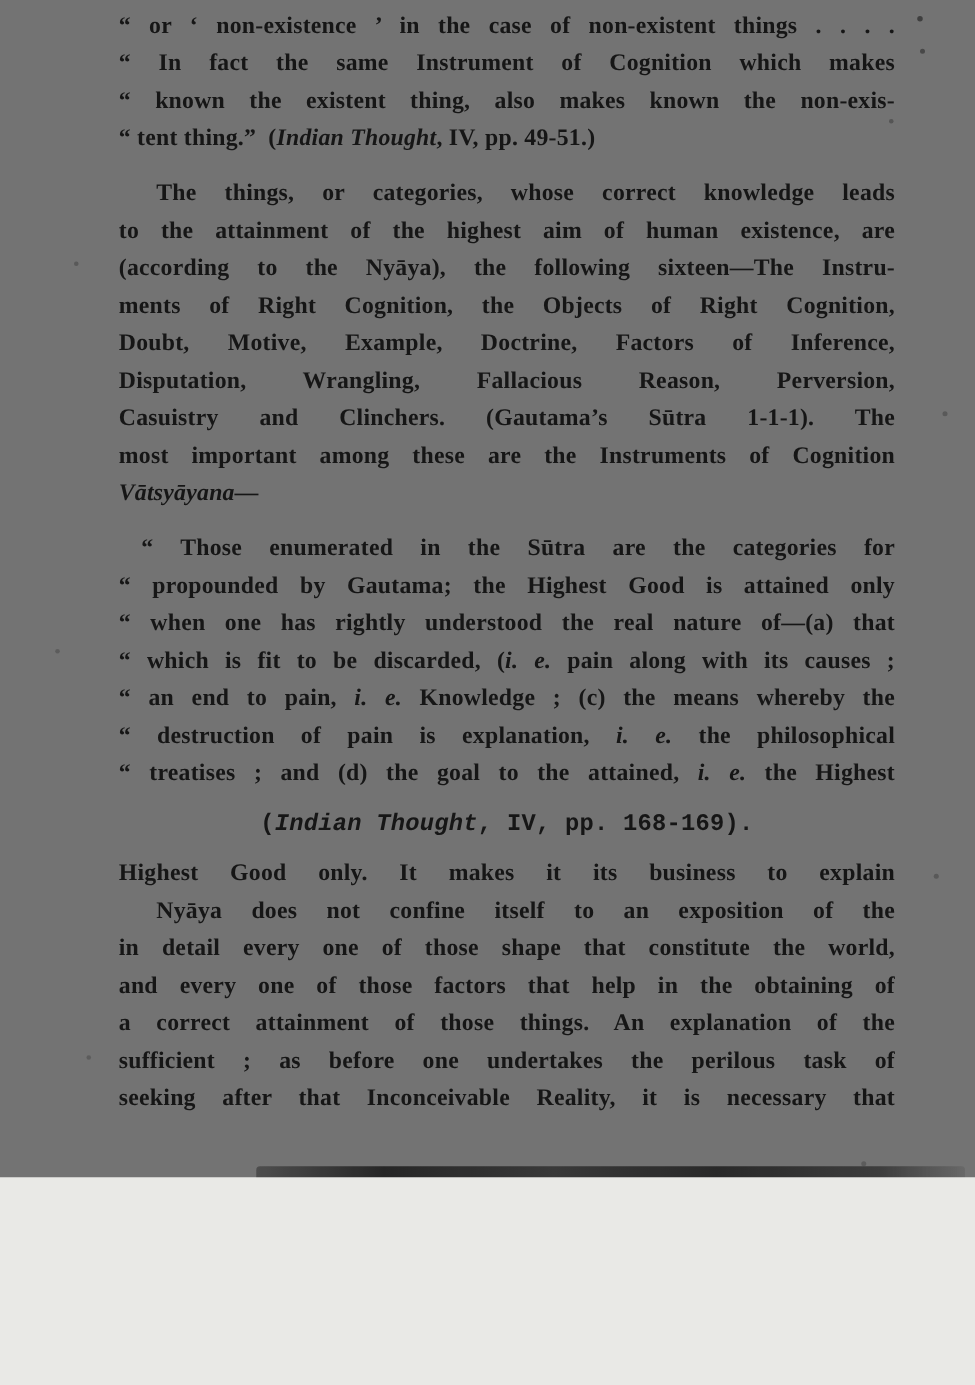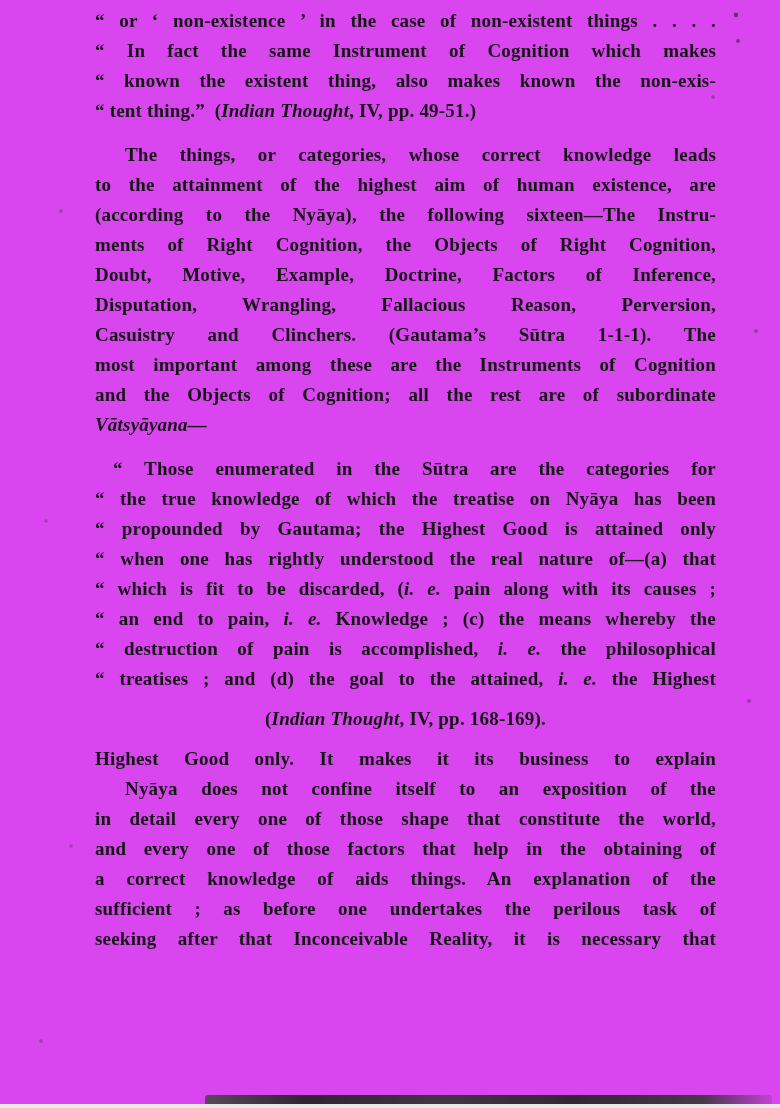--- a/index.html
+++ b/index.html
@@ -1,19 +1,19 @@
 <!DOCTYPE html>
 <html><head>
 <meta charset="utf-8">
 <style>
   html,body{margin:0;padding:0;background:#e9e9e6;}
   .page{
     position:relative;
-    width:780px;height:1104px;
-    background:#d946ef;
+    width:780px;height:942px;
+    background:#737373;
     overflow:hidden;
     font-family:"Liberation Serif", serif;
     font-weight:700;
     color:#161616;
     box-sizing:border-box;
   }
   .text-block{
     position:absolute;
     top:6px;left:95px;
     width:621px;
@@ -21,21 +21,21 @@
   .paragraph{margin:0;}
   .line{
     font-size:19px;
     line-height:30px;
     max-height:30px;
     overflow:hidden;
     letter-spacing:0.2px;
   }
   .align-justify{text-align:justify;text-align-last:justify;}
   .align-left{text-align:left;text-align-last:left;}
-  .align-center{text-align:center;text-align-last:center;}
+  .align-center{text-align:center;text-align-last:center;font-family:Liberation Mono, monospace;}
   .it{font-style:italic;}
   .smudge{
     position:absolute;
     left:205px;bottom:0;
     width:567px;height:9px;
     border-radius:3px 3px 0 0;
     background:linear-gradient(90deg,#4a4a4a 0%,#1f1f1f 18%,#333 42%,#222 65%,#383838 88%,rgba(40,40,40,0.15) 100%);
     filter:blur(0.4px);
     opacity:0.9;
   }
@@ -69,41 +69,39 @@
       </div>
       <div class="paragraph" style="margin-top: 14px;">
         <div class="line align-justify" style="text-indent: 30px;"><span>The things, or categories, whose correct knowledge leads</span></div>
         <div class="line align-justify"><span>to the attainment of the highest aim of human existence, are</span></div>
         <div class="line align-justify"><span>(according to the Nyāya), the following sixteen—The Instru-</span></div>
         <div class="line align-justify"><span>ments of Right Cognition, the Objects of Right Cognition,</span></div>
         <div class="line align-justify"><span>Doubt, Motive, Example, Doctrine, Factors of Inference,</span></div>
         <div class="line align-justify"><span>Disputation, Wrangling, Fallacious Reason, Perversion,</span></div>
         <div class="line align-justify"><span>Casuistry and Clinchers. (Gautama’s Sūtra 1-1-1). The</span></div>
         <div class="line align-justify"><span>most important among these are the Instruments of Cognition</span></div>
-        <div class="line align-justify"><span>and the Objects of Cognition; all the rest are of subordinate</span></div>
         <div class="line align-left"><span class="it">Vātsyāyana—</span></div>
       </div>
       <div class="paragraph" style="margin-top: 14px;">
         <div class="line align-justify" style="text-indent: 18px; font-family: Liberation Serif, serif;"><span>“ Those enumerated in the Sūtra are the categories for</span></div>
-        <div class="line align-justify"><span>“ the true knowledge of which the treatise on Nyāya has been</span></div>
         <div class="line align-justify"><span>“ propounded by Gautama; the Highest Good is attained only</span></div>
         <div class="line align-justify"><span>“ when one has rightly understood the real nature of—(a) that</span></div>
         <div class="line align-justify"><span>“ which is fit to be discarded, (</span><span class="it">i. e.</span><span> pain along with its causes ;</span></div>
         <div class="line align-justify"><span>“ an end to pain, </span><span class="it">i. e.</span><span> Knowledge ; (c) the means whereby the</span></div>
-        <div class="line align-justify"><span>“ destruction of pain is accomplished, </span><span class="it">i. e.</span><span> the philosophical</span></div>
+        <div class="line align-justify"><span>“ destruction of pain is explanation, </span><span class="it">i. e.</span><span> the philosophical</span></div>
         <div class="line align-justify"><span>“ treatises ;  and (d) the goal to the attained, </span><span class="it">i. e.</span><span>  the Highest</span></div>
       </div>
       <div class="paragraph" style="margin-top: 10px;">
         <div class="line align-center"><span>(</span><span class="it">Indian Thought</span><span>, IV, pp. 168-169).</span></div>
       </div>
       <div class="paragraph" style="margin-top: 10px;">
         <div class="line align-justify"><span>Highest Good only.  It  makes it its business to explain</span></div>
         <div class="line align-justify" style="text-indent: 30px;"><span>Nyāya does not confine itself to an exposition of the</span></div>
         <div class="line align-justify"><span>in detail every one of those shape  that constitute the world,</span></div>
         <div class="line align-justify"><span>and every one of those factors that help in the obtaining of</span></div>
-        <div class="line align-justify"><span>a correct knowledge of aids things.  An explanation of the</span></div>
+        <div class="line align-justify"><span>a correct attainment of those things.  An explanation of the</span></div>
         <div class="line align-justify"><span>sufficient ; as before one undertakes the perilous task of</span></div>
         <div class="line align-justify"><span>seeking after that Inconceivable Reality, it is necessary that</span></div>
       </div>
     </div>
   <div class="specks"></div>
   <div class="smudge"></div>
 </div>
 
 </body></html>

